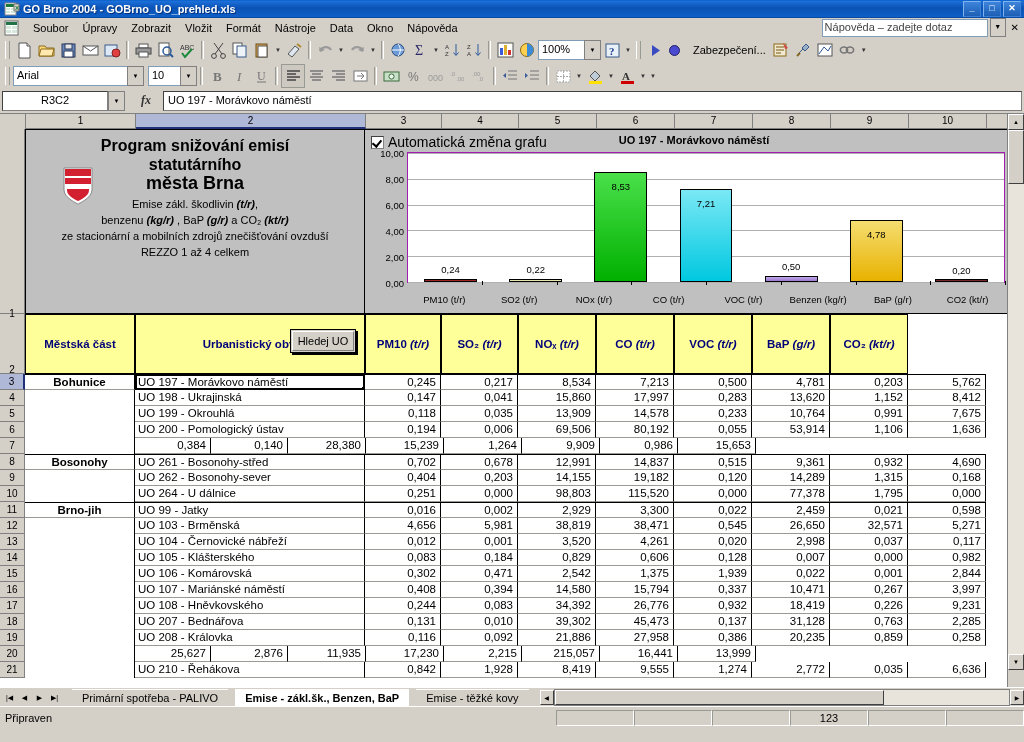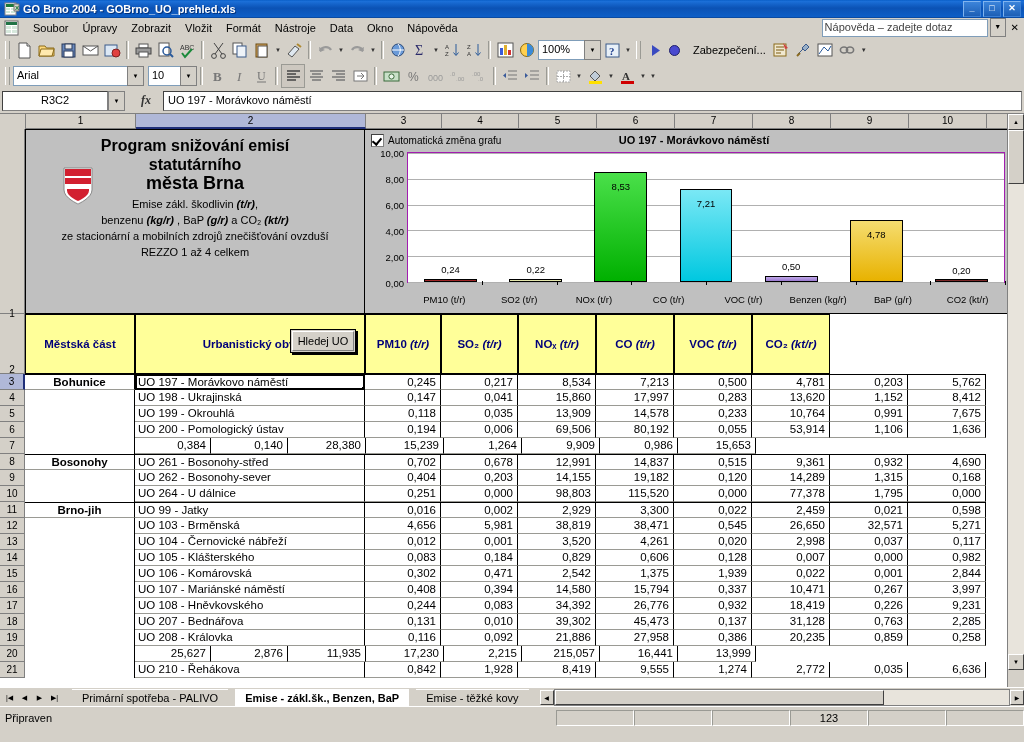--- a/index.html
+++ b/index.html
@@ -78,21 +78,21 @@
   
   .bannerrow{display:flex;height:185px;}
   .bannercell{width:340px;flex:none;background:#c0c0c0;border:1px solid #000;box-sizing:border-box;
      display:flex;flex-direction:column;align-items:center;justify-content:flex-start;padding-top:6px;position:relative;}
   .bannercell h1{margin:0;font-size:16px;font-weight:bold;line-height:19px;text-align:center;color:#000;}
   .bannercell .sub{font-size:11px;text-align:center;line-height:16px;margin-top:3px;color:#000;}
   .bannercell .sub i{font-style:italic;font-weight:bold;}
   .crest{position:absolute;left:37px;top:37px;width:30px;height:38px;}
 
   .chartcell{flex:1;background:#c0c0c0;border:1px solid #000;border-left:0;box-sizing:border-box;position:relative;}
-  .chkline{position:absolute;left:6px;top:4px;display:flex;align-items:center;gap:4px;font-size:10px;}
+  .chkline{position:absolute;left:6px;top:4px;display:flex;align-items:center;gap:4px;font-size:14px;}
   .chkbox{width:11px;height:11px;background:#fff;border:1px solid #808080;border-top-color:#404040;border-left-color:#404040;
      position:relative;}
   .chkbox::after{content:"";position:absolute;left:2px;top:1px;width:4px;height:7px;border:solid #000;border-width:0 2px 2px 0;transform:rotate(40deg);}
   .charttitle{position:absolute;left:0;right:0;top:4px;text-align:center;font-size:11px;font-weight:bold;}
 
   .plotarea{position:absolute;left:42px;top:22px;right:18px;bottom:30px;background:#fff;border:1px solid #a21caf;}
   .gridline{position:absolute;left:0;right:0;height:1px;background:#b0b0b0;}
   .axislabel{position:absolute;right:100%;margin-right:4px;font-size:9.5px;white-space:nowrap;transform:translateY(-50%);}
   .bars{position:absolute;left:0;right:0;bottom:0;top:0;display:flex;align-items:flex-end;}
   .barslot{flex:1;display:flex;flex-direction:column;align-items:center;justify-content:flex-end;height:100%;position:relative;}
@@ -672,20 +672,23 @@
           <div class="hcell" style="width:78px">
             <span>NOₓ</span>&nbsp;<i>(t/r)</i>
           </div>
           <div class="hcell" style="width:78px">
             <span>CO</span>&nbsp;<i>(t/r)</i>
           </div>
           <div class="hcell" style="width:78px">
             <span>VOC</span>&nbsp;<i>(t/r)</i>
           </div>
           <div class="hcell" style="width:78px">
+            <span>BaP</span>&nbsp;<i>(g/r)</i>
+          </div>
+          <div class="hcell" style="width:78px">
             <span>CO₂</span>&nbsp;<i>(kt/r)</i>
           </div>
         </div>
 
         <div id="data-rows">
             <div class="drow groupstart">
               <div class="dcell mc" style="width: 110px;">Bohunice</div>
               <div class="dcell uo selcell" style="width: 230px;">UO 197 - Morávkovo náměstí</div>
               <div class="dcell num" style="width: 76px;">0,245</div>
               <div class="dcell num" style="width: 77px;">0,217</div>

